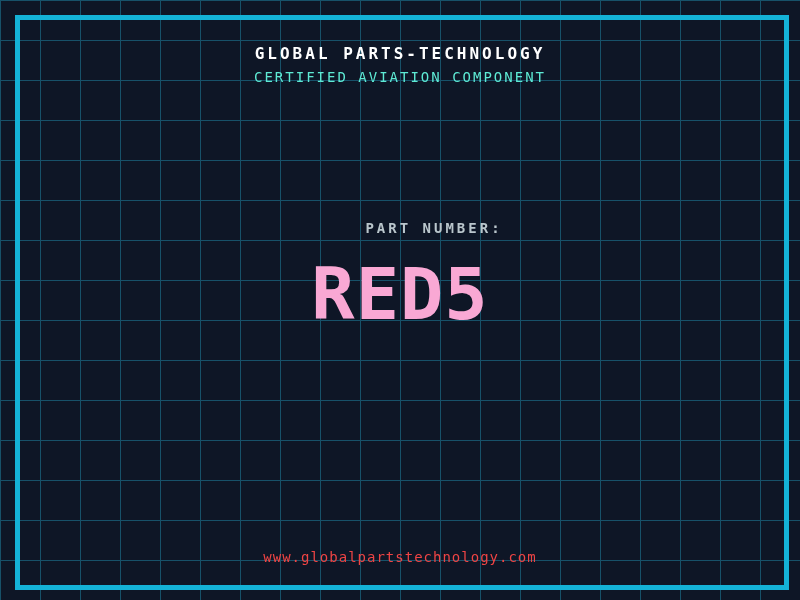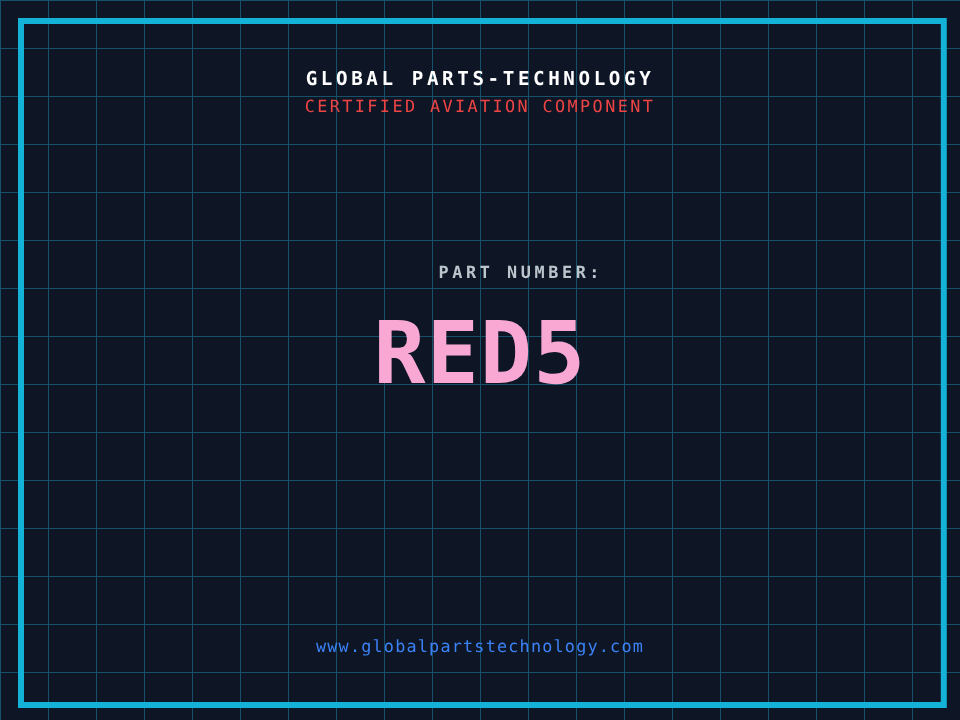--- a/index.html
+++ b/index.html
@@ -30,54 +30,54 @@
     pointer-events: none;
   }
   .centered-line {
     position: absolute;
     left: 0;
     width: 800px;
     text-align: center;
     white-space: nowrap;
   }
   .title {
-    top: 56px;
+    top: 44px;
     font-size: 16px;
     font-weight: bold;
     letter-spacing: 3px;
     color: #ffffff;
   }
   .subtitle {
-    top: 81px;
+    top: 69px;
     font-size: 14px;
     font-weight: normal;
     letter-spacing: 2px;
-    color: #ef4444;
+    color: #5eead4;
   }
   .part-label {
     top: 220px;
     font-size: 14px;
     font-weight: bold;
     letter-spacing: 3px;
     color: #bac6cc;
     padding-left: 34px;
   }
   .part-number {
     top: 258px;
     font-size: 72px;
     font-weight: bold;
     letter-spacing: 1px;
     line-height: 1.0;
     color: #f9a8d4;
   }
   .footer-url {
-    top: 531px;
+    top: 549px;
     font-size: 14px;
     letter-spacing: 1px;
-    color: #3b82f6;
+    color: #ef4444;
   }
 </style>
 </head>
 <body>
 
 <div class="frame"></div>
 
 <div class="centered-line title">GLOBAL PARTS-TECHNOLOGY</div>
 
 <div class="centered-line subtitle">CERTIFIED AVIATION COMPONENT</div>

